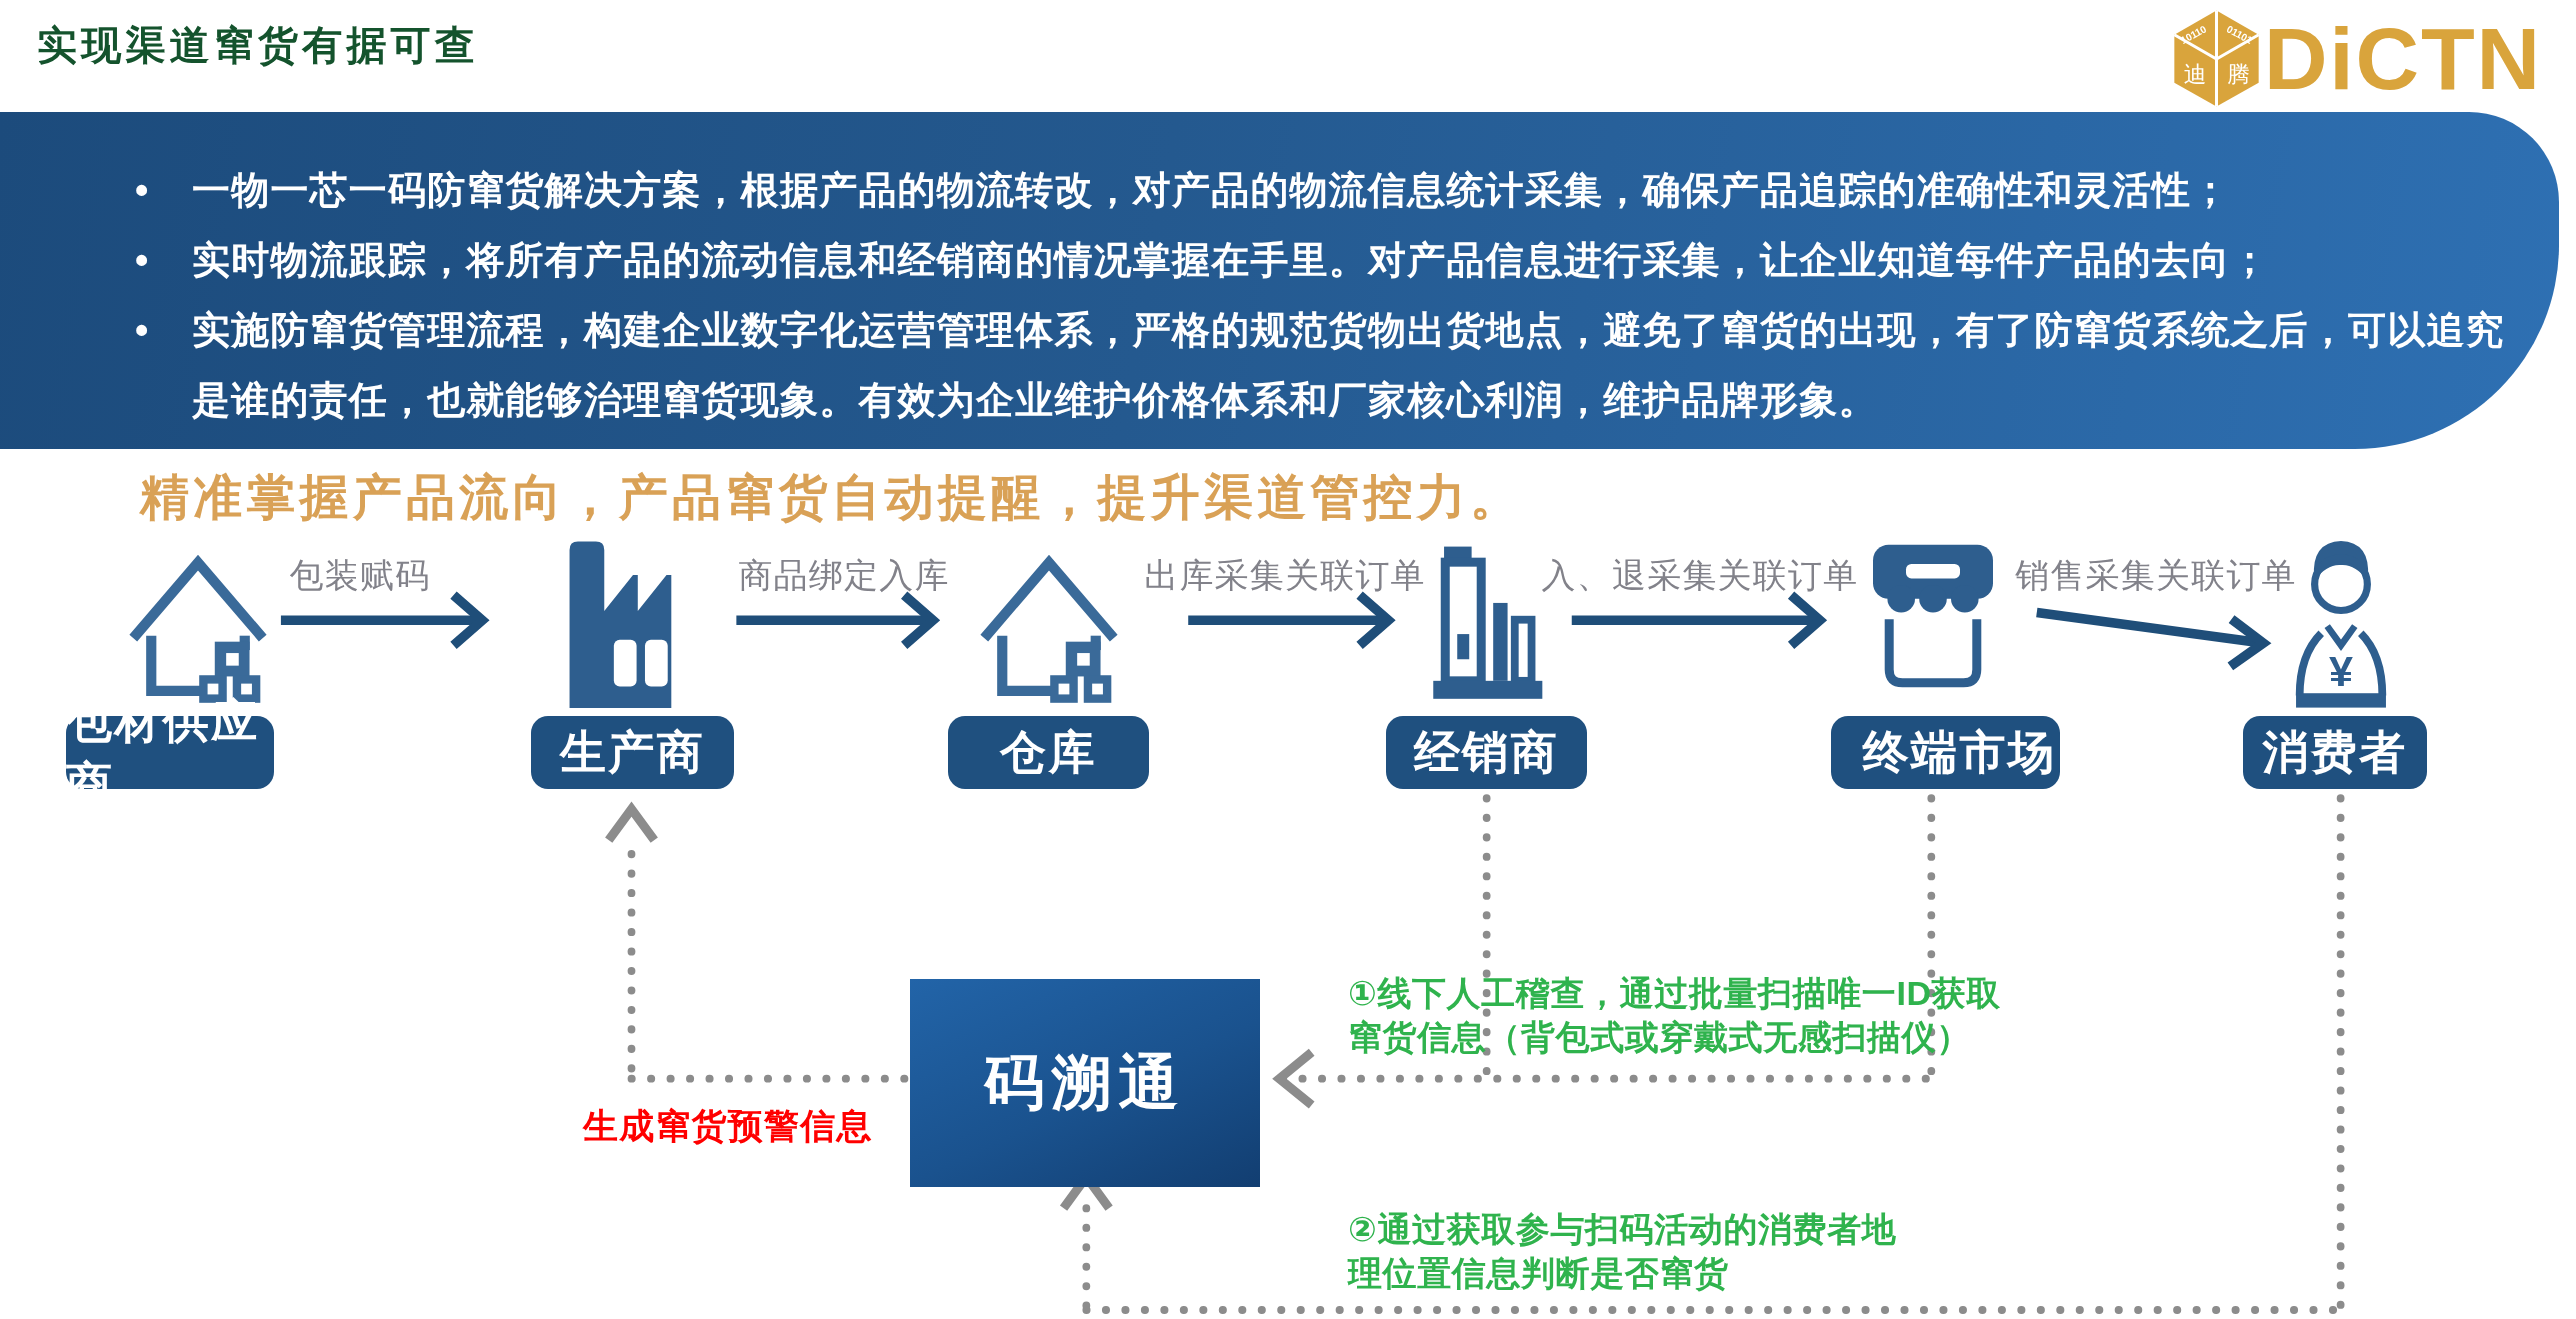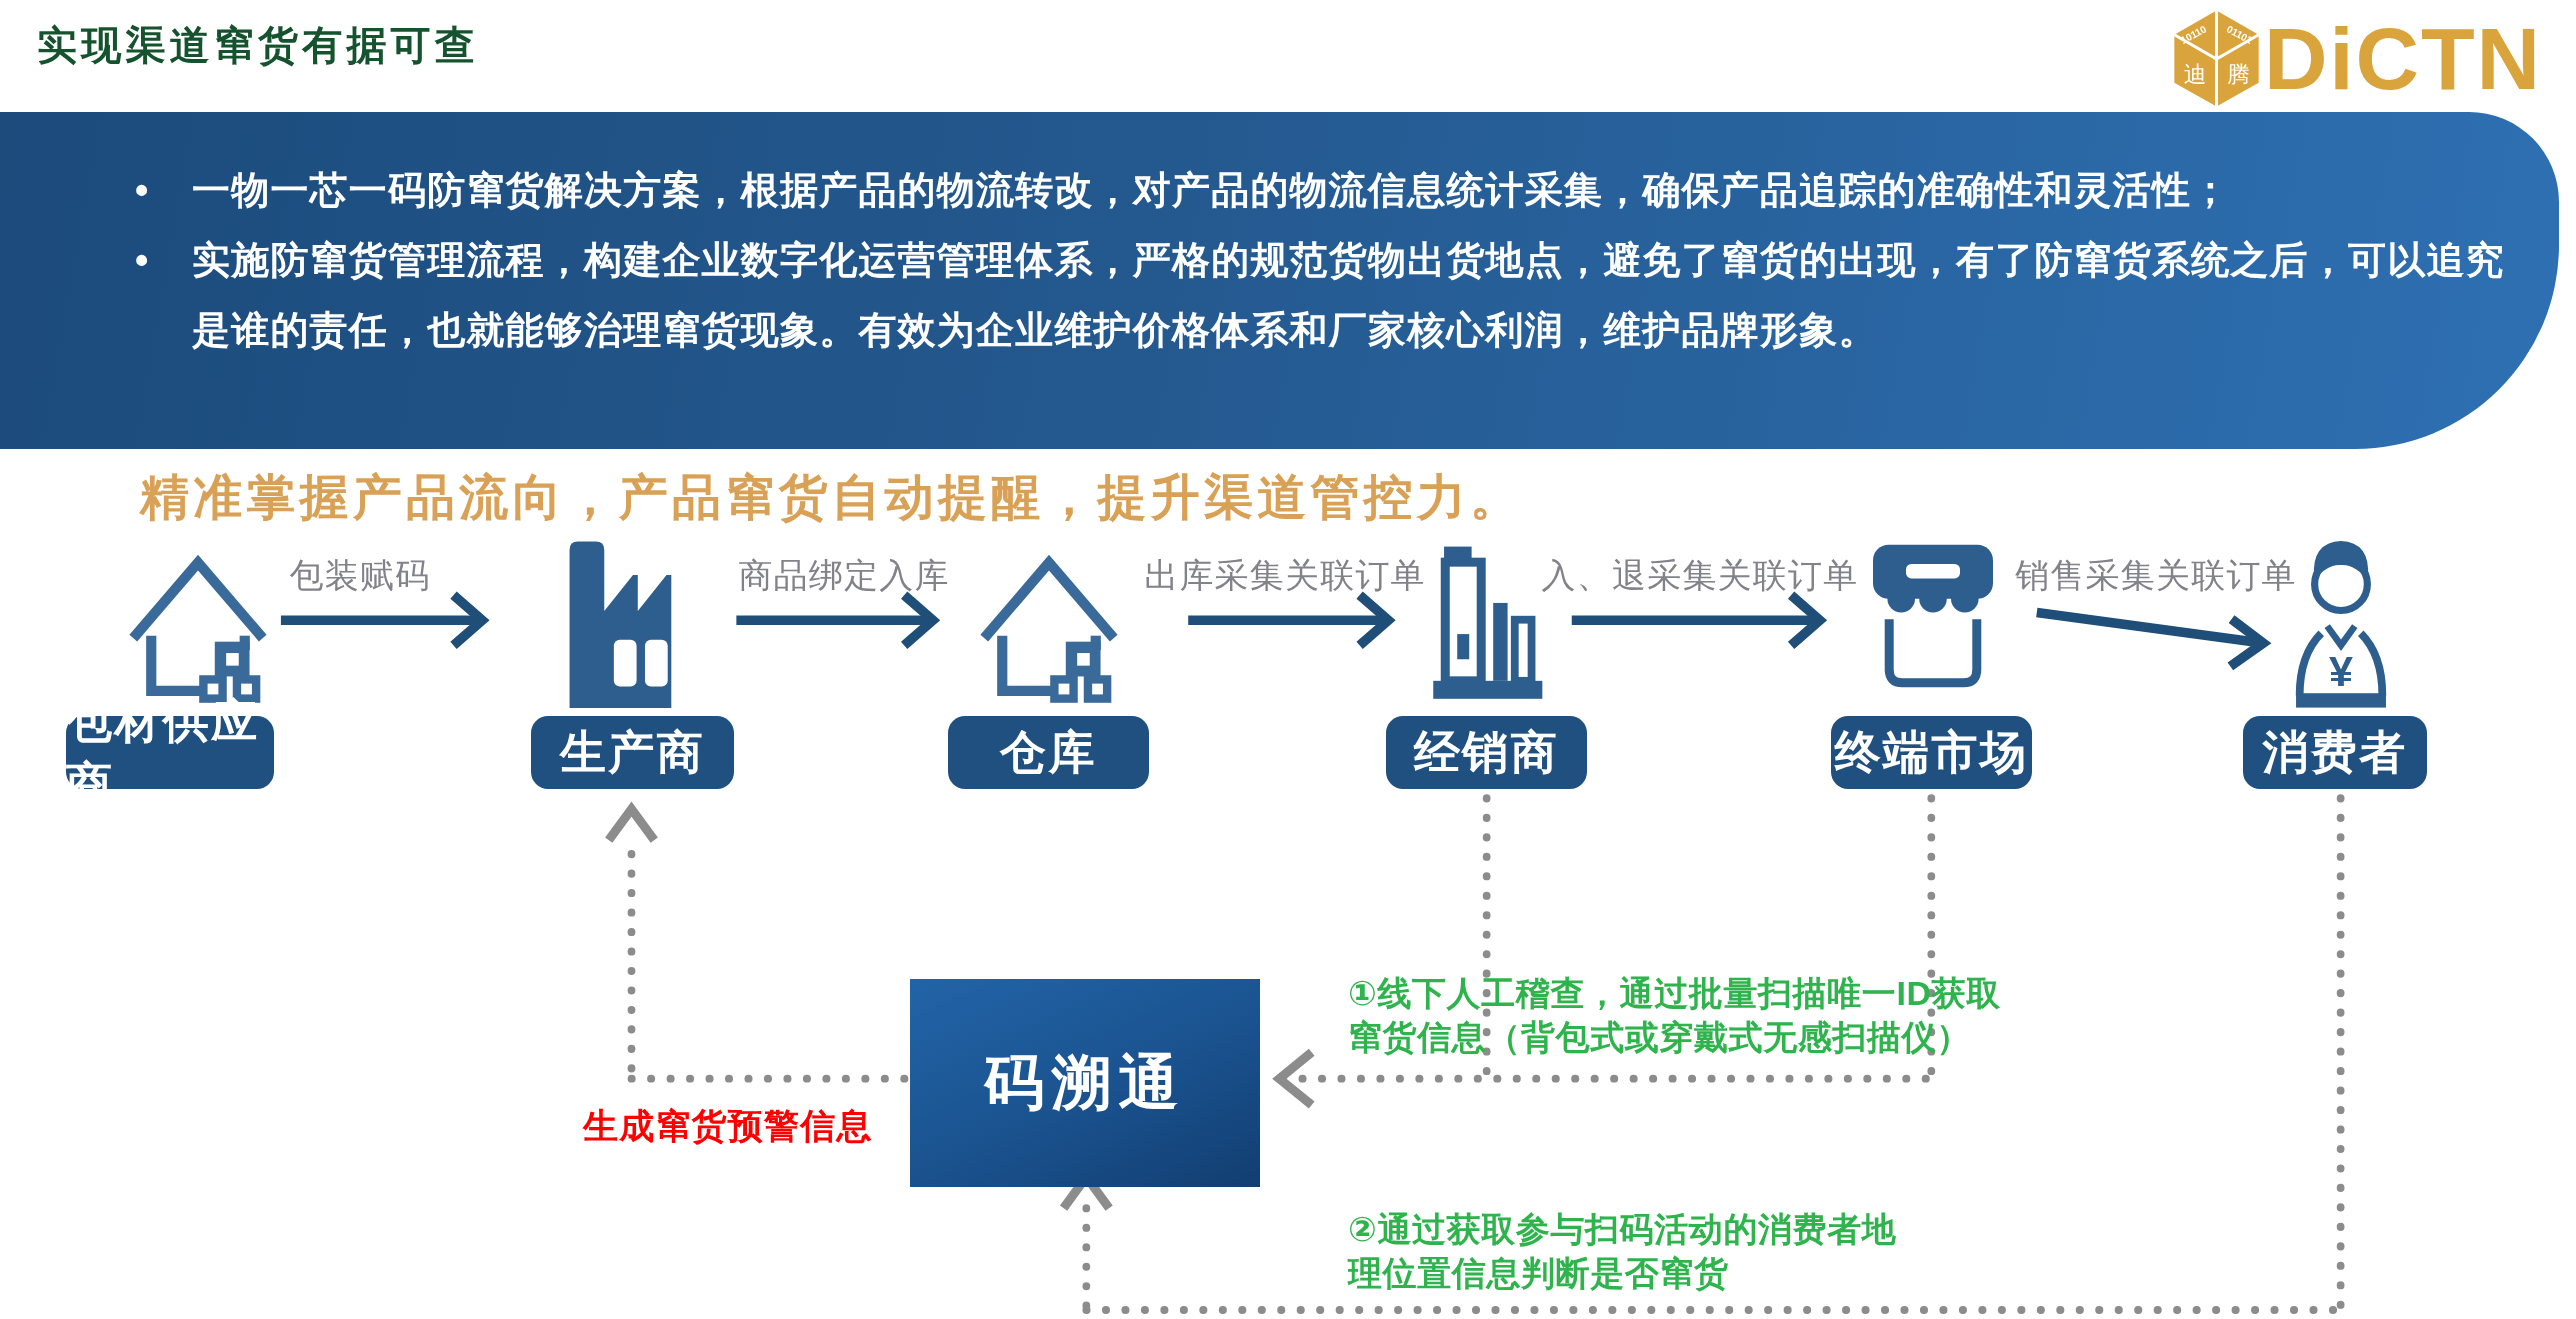--- a/index.html
+++ b/index.html
@@ -82,20 +82,21 @@
       <text x="116" y="50" font-size="17" font-weight="bold" fill="#ffffff" text-anchor="middle" transform="rotate(28 116 50)">01101</text>
       <text x="44" y="125" font-size="38" fill="#ffffff" text-anchor="middle">迪</text>
       <text x="117" y="125" font-size="38" fill="#ffffff" text-anchor="middle">腾</text>
     </svg>
     <div class="logo-text">DiCTN</div>
   </div>
 
   <div class="banner">
     <ul>
       <li>一物一芯一码防窜货解决方案，根据产品的物流转改，对产品的物流信息统计采集，确保产品追踪的准确性和灵活性；</li>
+      <li>实时物流跟踪，将所有产品的流动信息和经销商的情况掌握在手里。对产品信息进行采集，让企业知道每件产品的去向；</li>
       <li>实施防窜货管理流程，构建企业数字化运营管理体系，严格的规范货物出货地点，避免了窜货的出现，有了防窜货系统之后，可以追究是谁的责任，也就能够治理窜货现象。有效为企业维护价格体系和厂家核心利润，维护品牌形象。</li>
     </ul>
   </div>
 
   <div class="subtitle">精准掌握产品流向，产品窜货自动提醒，提升渠道管控力。</div>
 
   <svg class="overlay" width="2576" height="1319" viewBox="0 0 4297 2201">
 
     <g stroke="#1F4E79" stroke-width="16" fill="none">
       <line x1="468" y1="1035" x2="796" y2="1035"></line>
@@ -213,21 +214,21 @@
       <polyline points="82,152 105,184 128,152" stroke="#2E5E8E" stroke-width="11" fill="none"></polyline>
       <text x="105" y="252" font-size="72" font-weight="bold" fill="#2E5E8E" text-anchor="middle">¥</text>
       <rect x="30" y="264" width="150" height="24" fill="#2E5E8E"></rect>
     </svg>
   </div>
 
   <div class="node-box" style="left:66px;width:208px;">包材供应商</div>
   <div class="node-box" style="left:531px;width:203px;">生产商</div>
   <div class="node-box" style="left:948px;width:201px;text-align:right;">仓库</div>
   <div class="node-box" style="left:1386px;width:201px;">经销商</div>
-  <div class="node-box" style="left:1831px;width:201px;">终端市场</div>
+  <div class="node-box" style="left:1831px;width:201px;padding-left:28px;">终端市场</div>
   <div class="node-box" style="left:2243px;width:184px;">消费者</div>
 
   <div class="platform">码溯通</div>
 
   <div class="red-note">生成窜货预警信息</div>
 
   <div class="green-note n1">
     <div>①线下人工稽查，通过批量扫描唯一ID获取</div>
     <div>窜货信息（背包式或穿戴式无感扫描仪）</div>
   </div>

